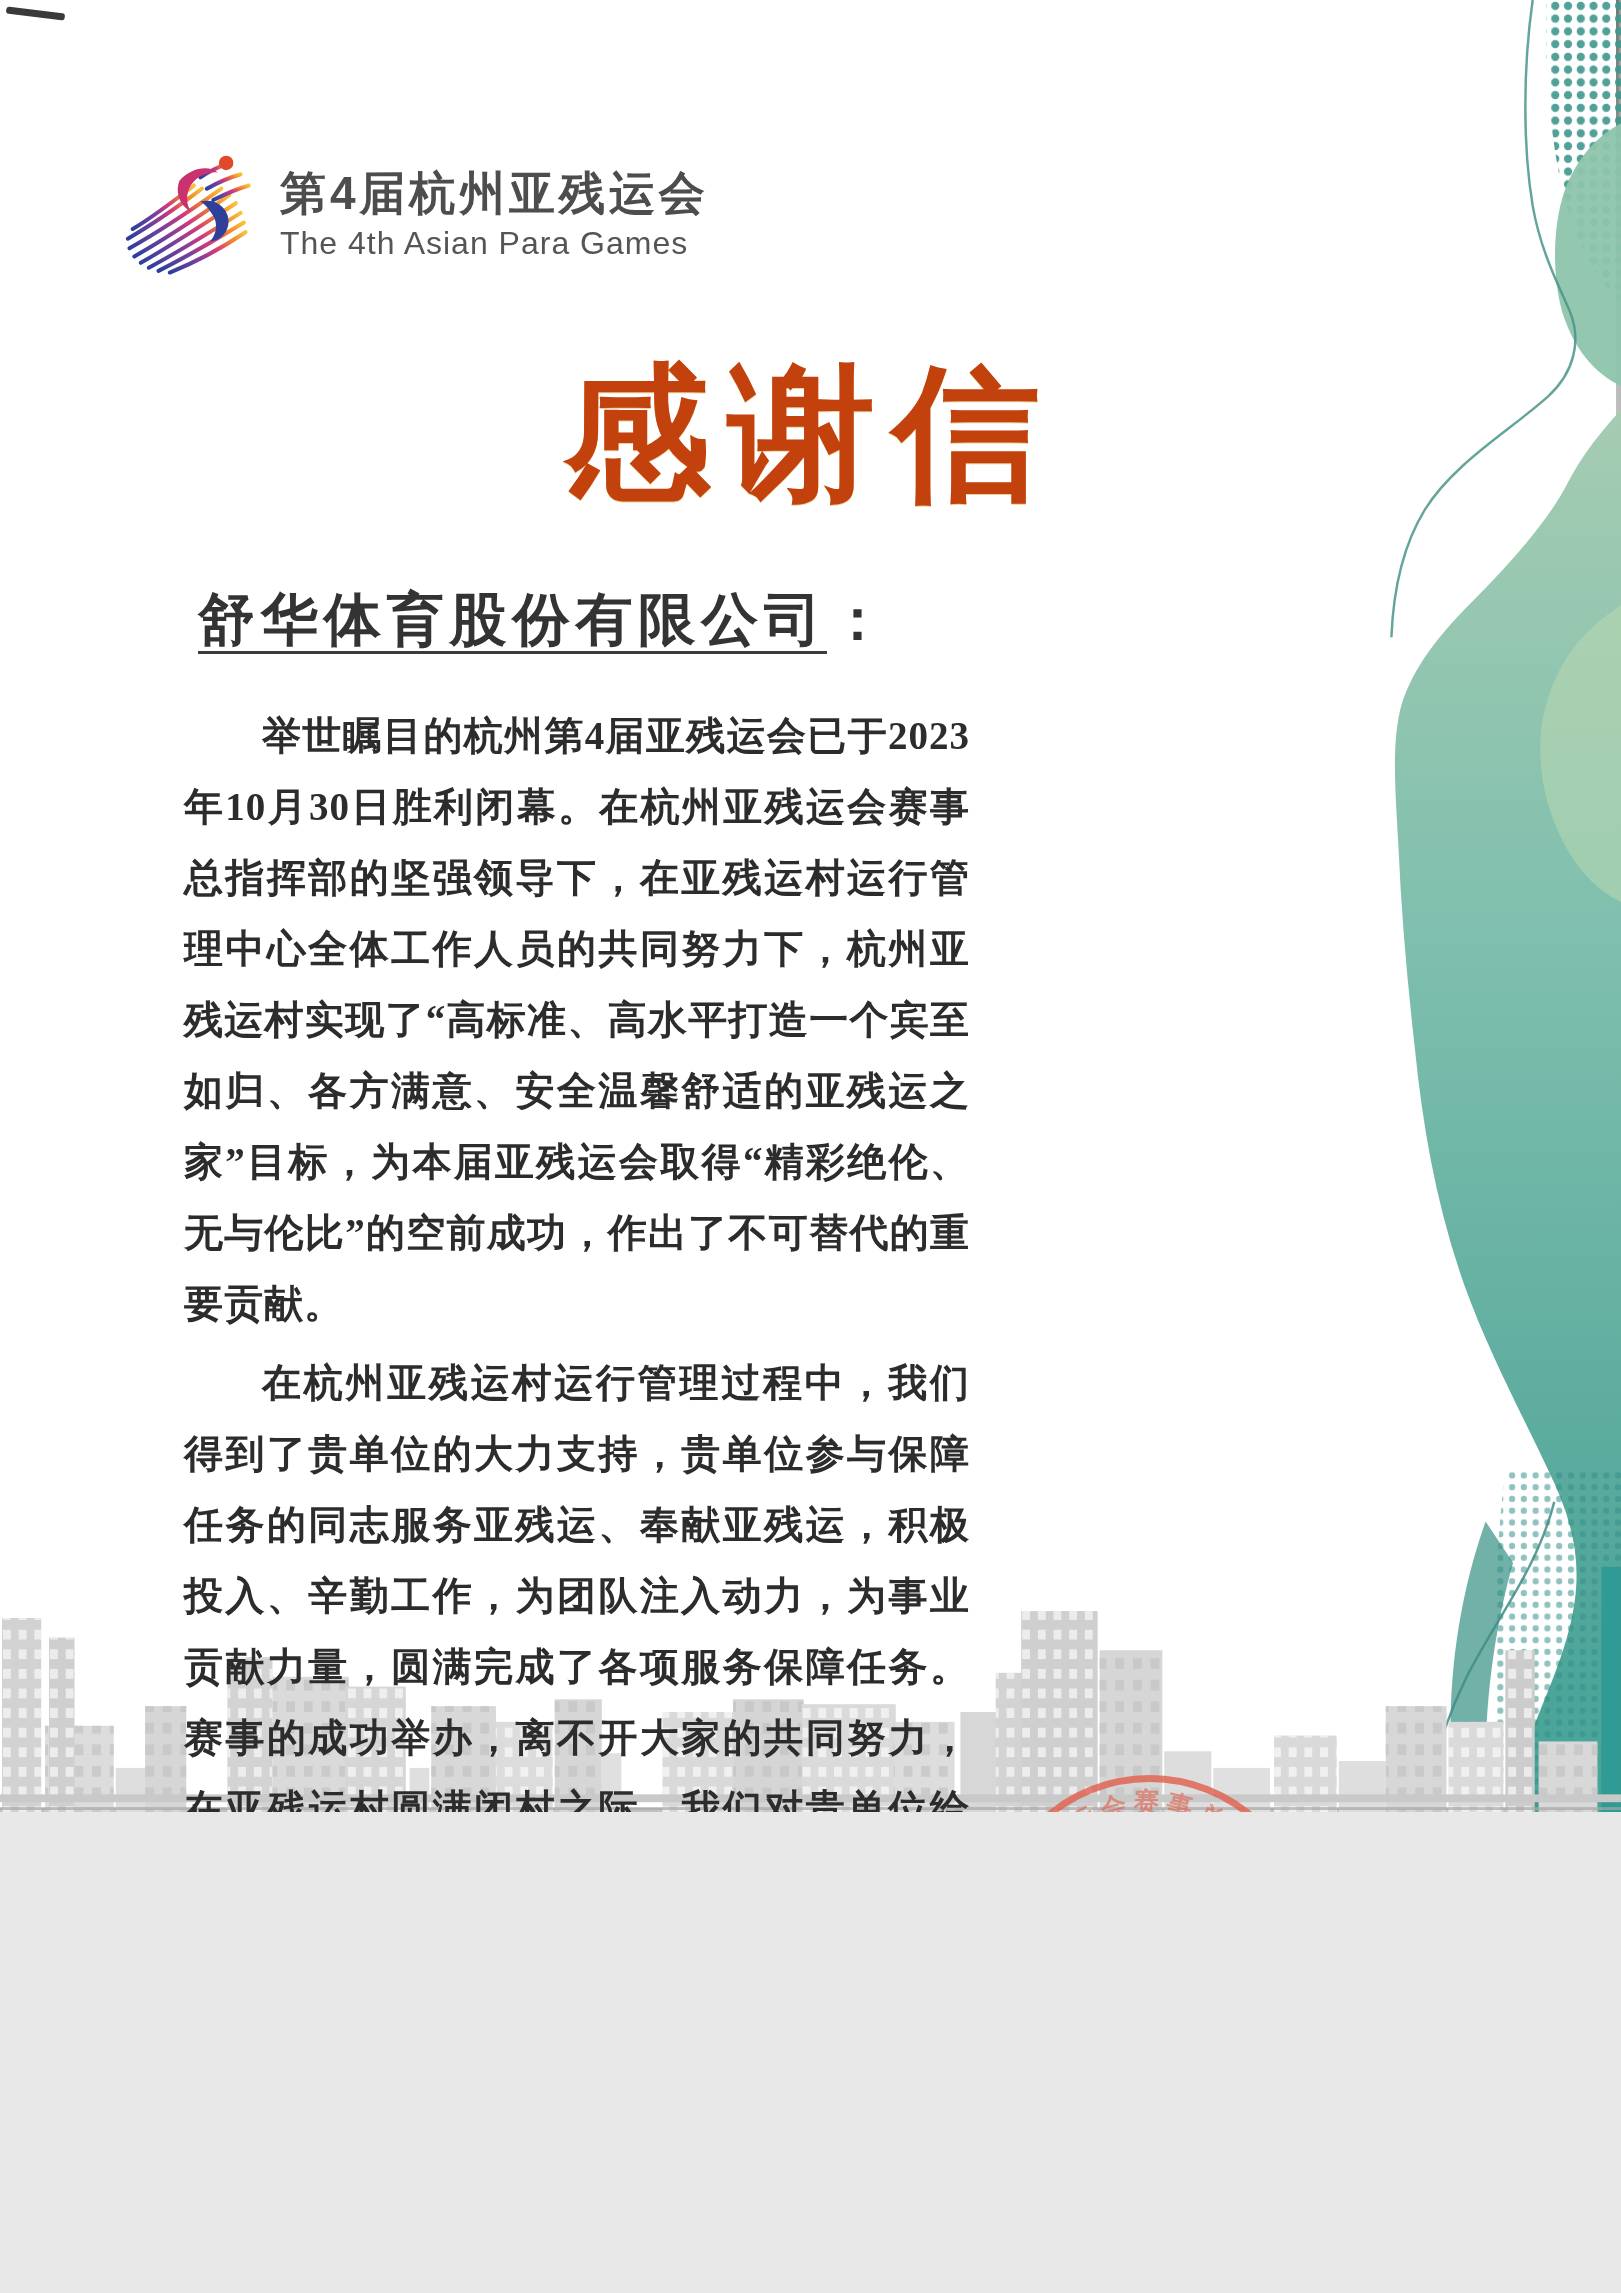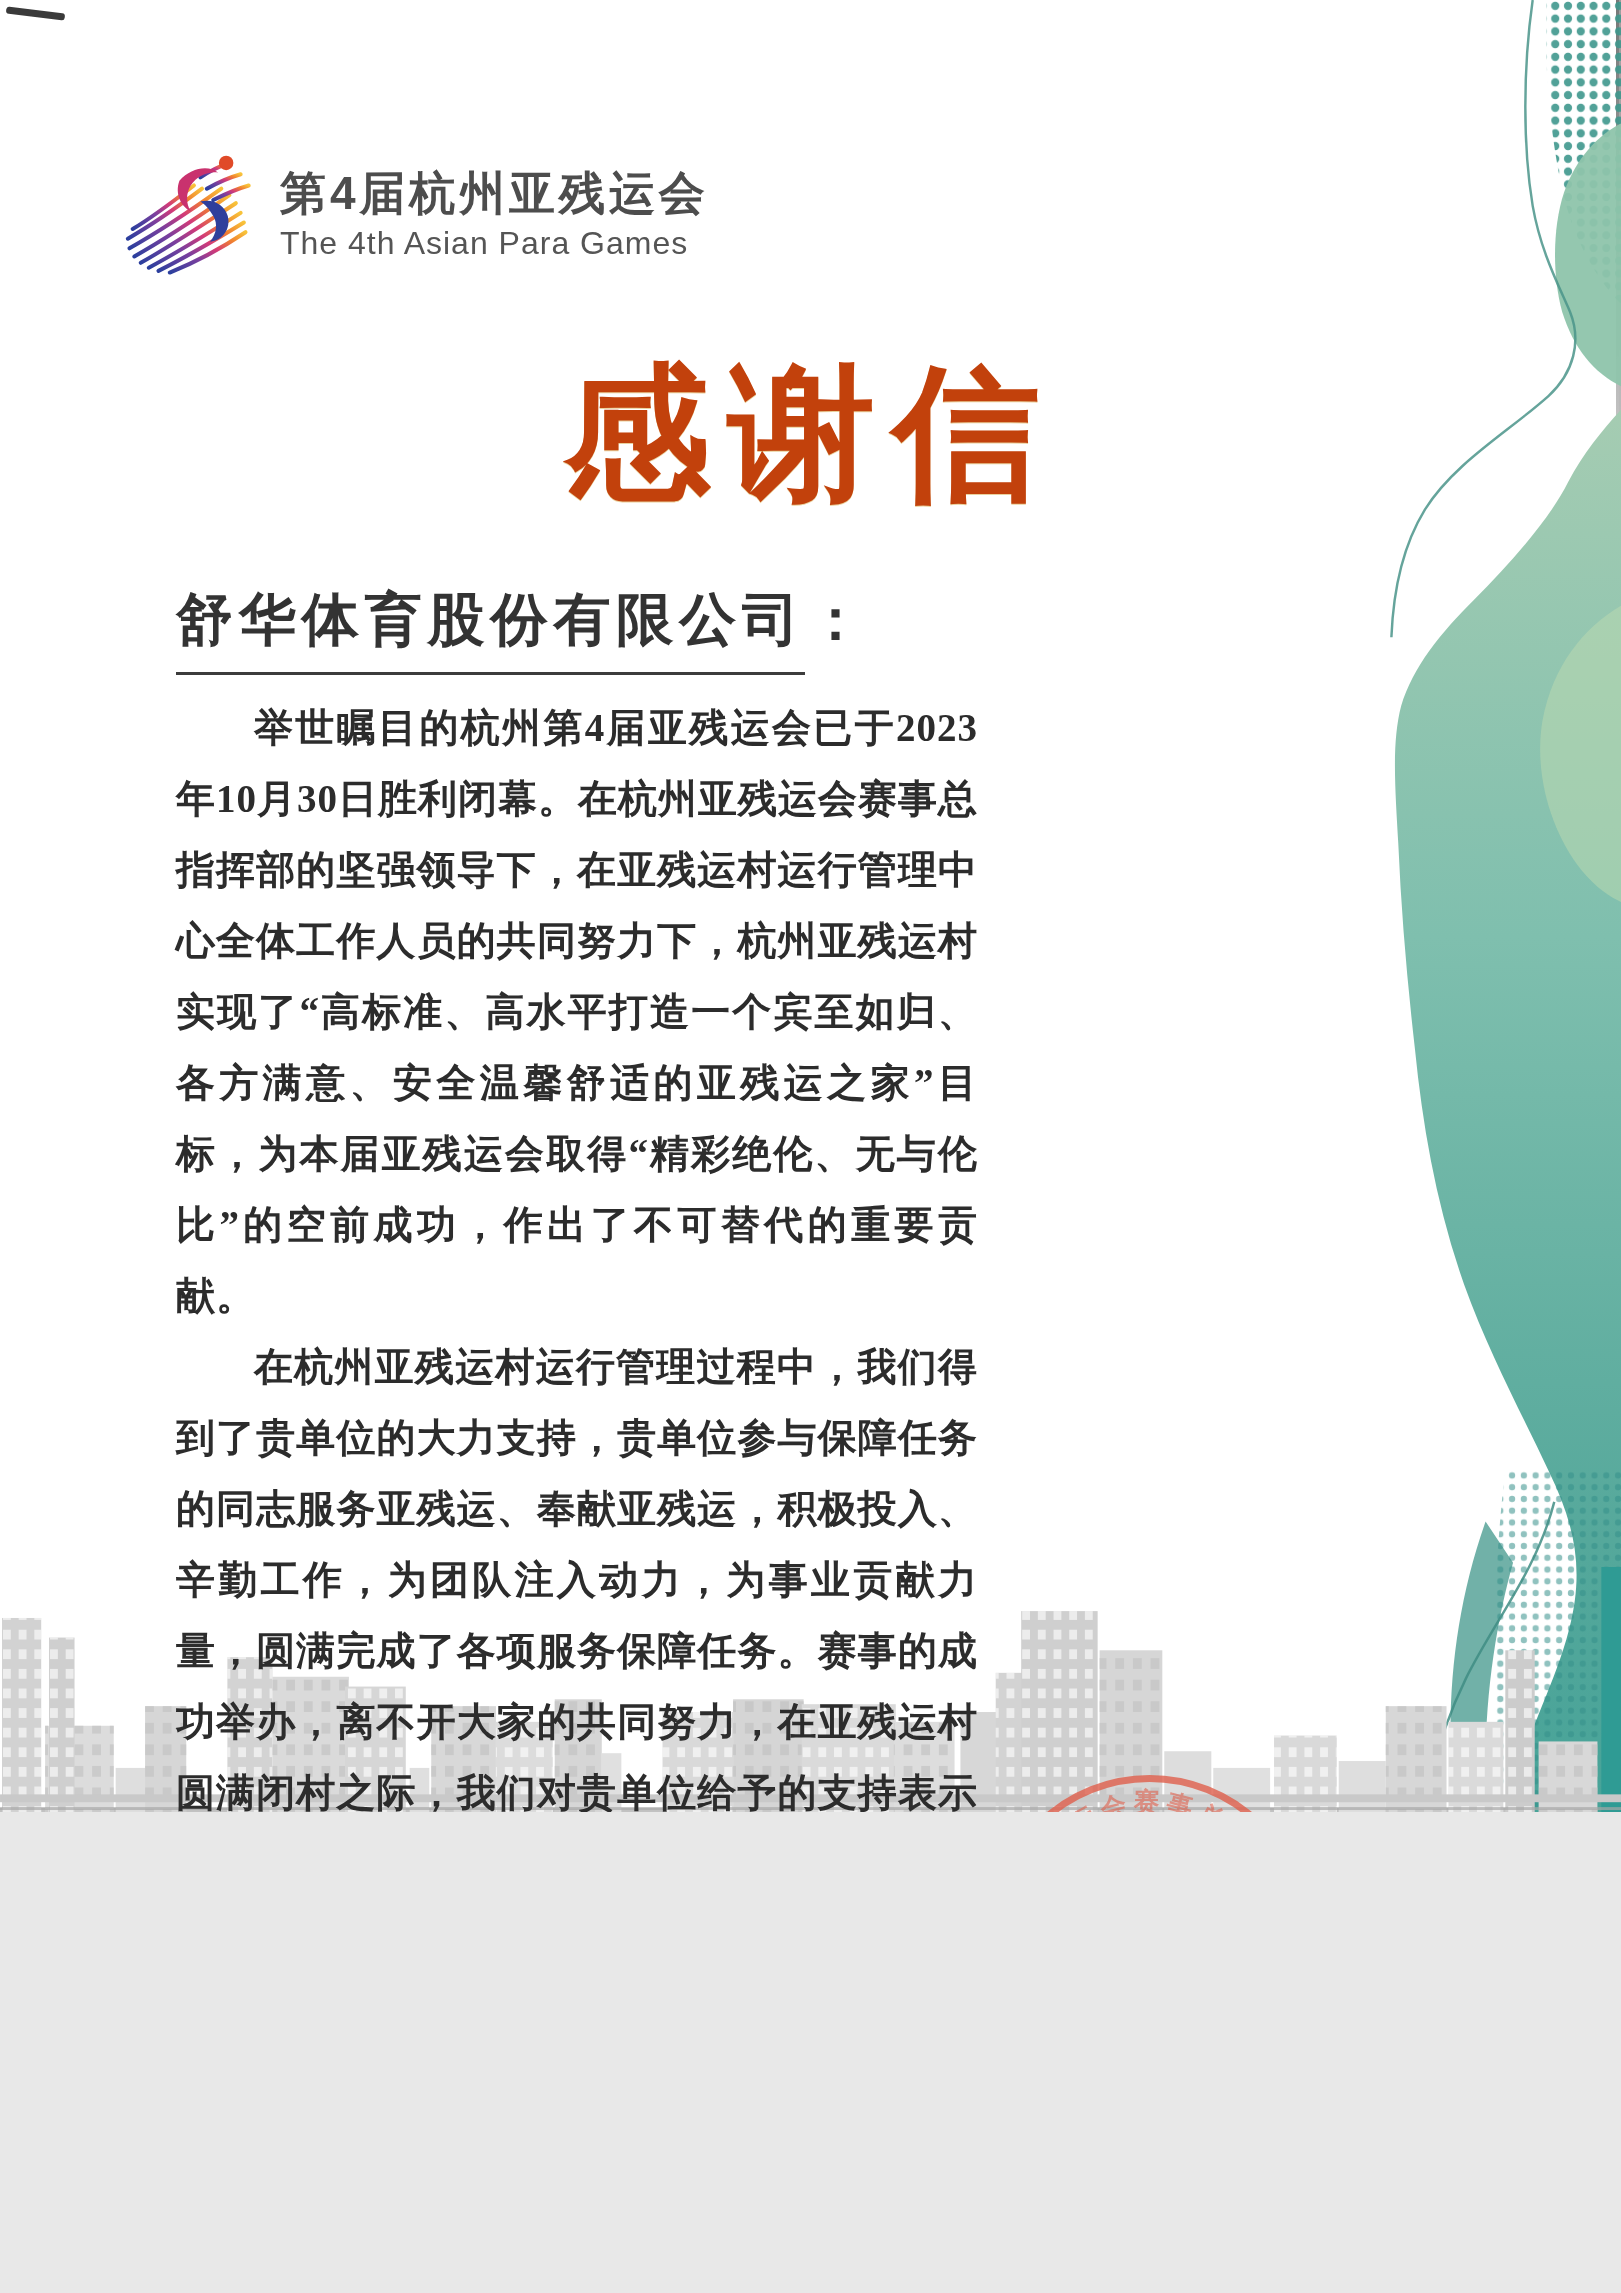--- a/index.html
+++ b/index.html
@@ -36,29 +36,29 @@
     position:absolute;left:0;top:351px;width:1621px;
     text-align:center;font-size:147px;line-height:167px;
     font-weight:700;letter-spacing:17.6px;color:#c2410c;
     text-shadow:0 1px 0 rgba(200,140,10,.4);
   }
   
   .recipient{
     position:absolute;left:176px;top:582px;
     font-size:57px;font-weight:700;color:#333;letter-spacing:5.9px;white-space:nowrap;
   }
-  .recipient .name{border-bottom:3.9px solid #3c3c3c;padding-bottom:21px;}
+  .recipient .name{border-bottom:3.9px solid #3c3c3c;padding-bottom:0;margin-left:22px;}
   .recipient .colon{margin-left:2px;}
   
   .body-text{
     position:absolute;left:176px;top:692px;width:802px;
     font-size:39px;line-height:71px;font-weight:600;color:#2c2c2c;
     text-align:justify;letter-spacing:1px;
   }
-  .body-text p{margin:0;text-indent:2em;}
+  .body-text p{margin:8px;text-indent:2em;}
   
   .signature{
     position:absolute;left:900px;top:1806px;width:435px;
     text-align:center;font-size:39px;line-height:53px;font-weight:600;color:#2c2c2c;
     letter-spacing:1px;z-index:3;
   }
   
   .stamp{
     position:absolute;left:968px;top:1754px;z-index:4;
     mix-blend-mode:multiply;opacity:.88;

